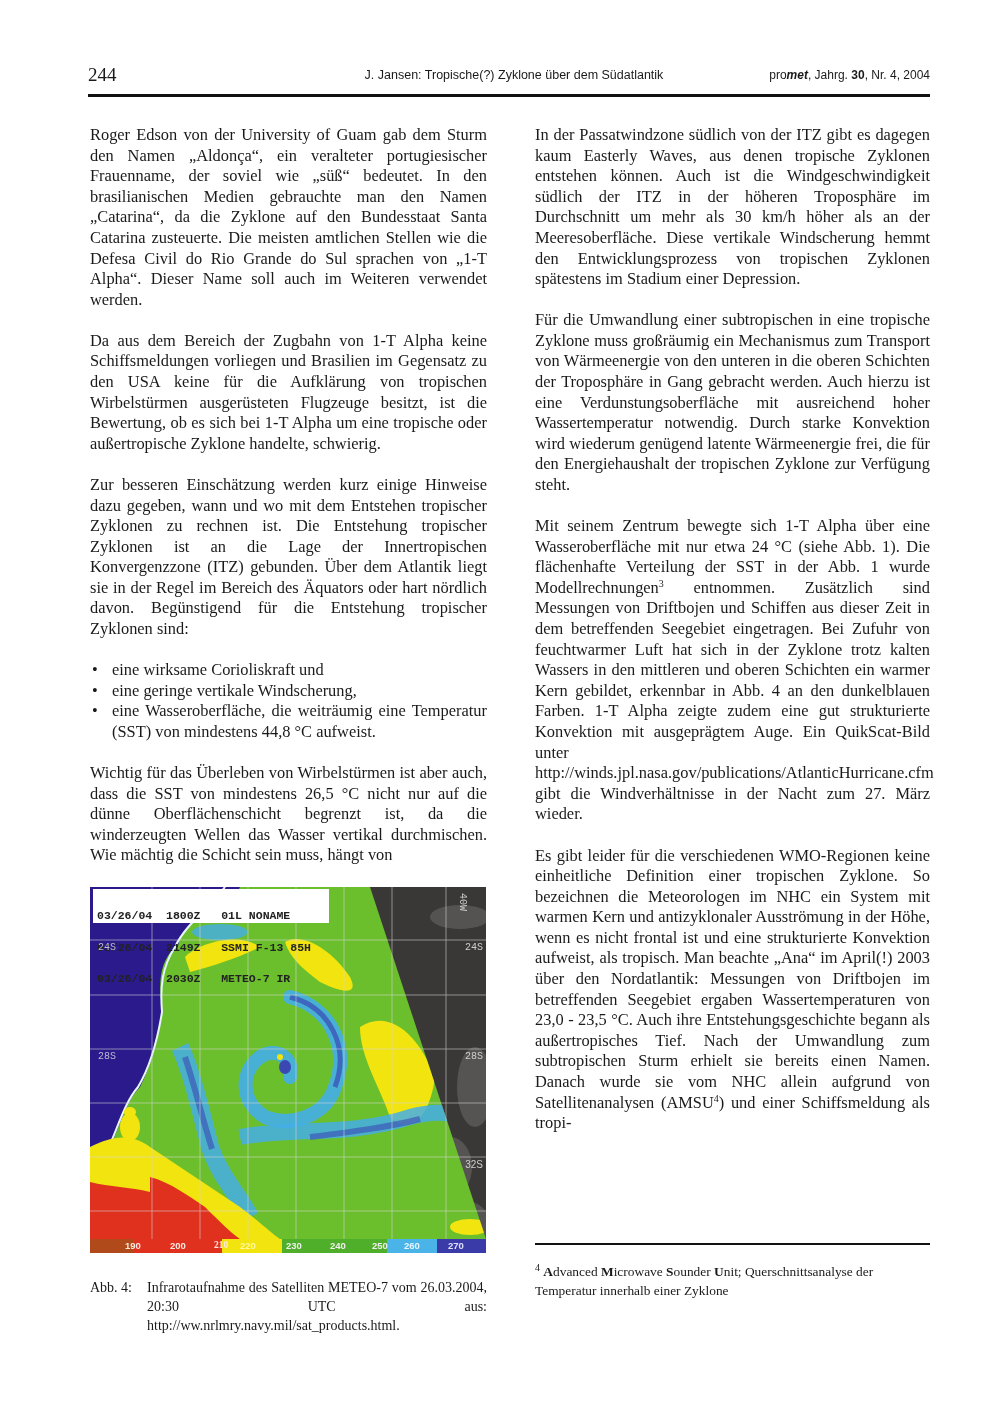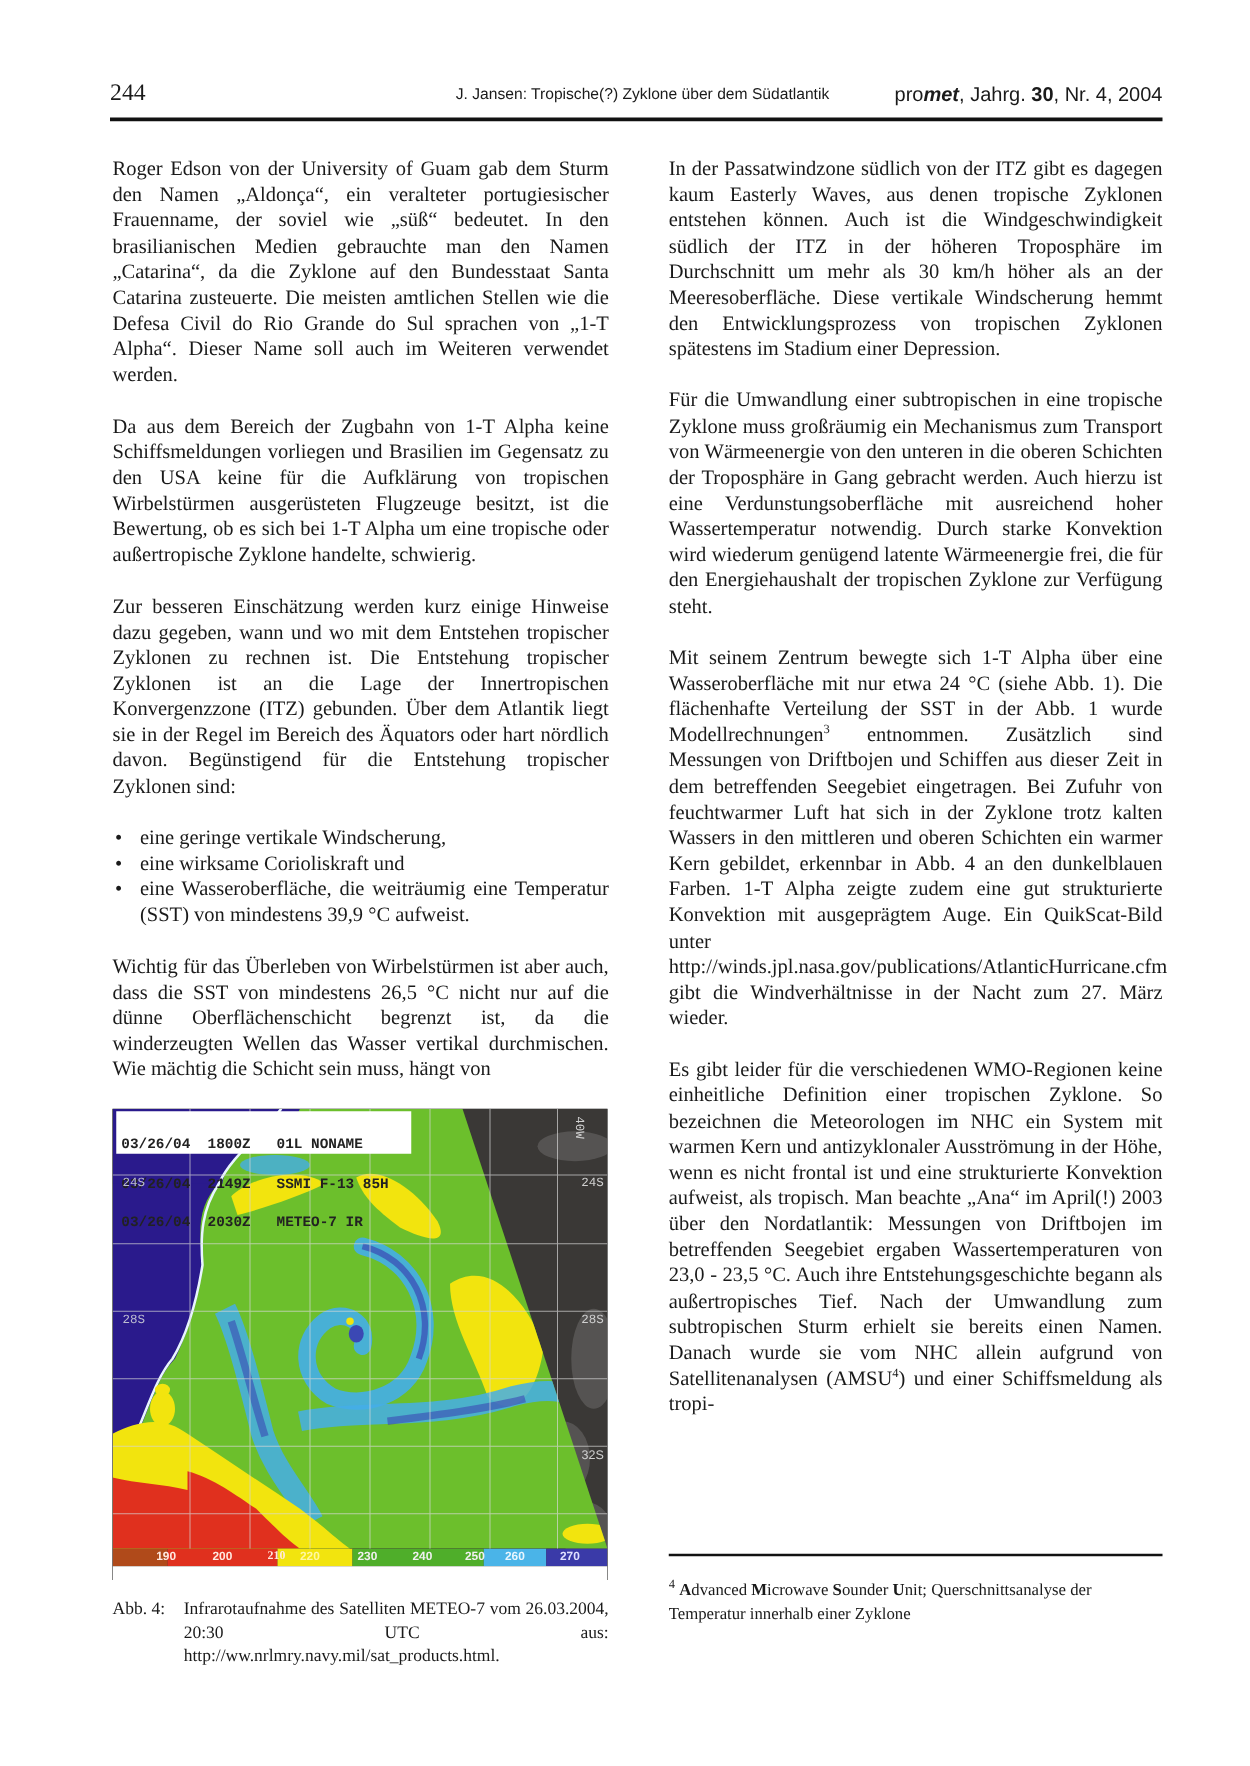--- a/index.html
+++ b/index.html
@@ -1,36 +1,36 @@
 <!DOCTYPE html>
 <html><head>
 <meta charset="utf-8">
 <style>
   html, body { margin: 0; padding: 0; background: #ffffff; }
   body { width: 1000px; height: 1413px; position: relative; overflow: hidden; color: #1a1a1a; }
   .header { position: absolute; left: 88px; top: 64px; width: 842px; height: 22px; font-family: "Liberation Sans", sans-serif; }
   .page-num { position: absolute; left: 0; top: 0; font-family: "Liberation Serif", serif; font-size: 19px; }
   .running-title { position: absolute; left: 0; right: 0; text-align: center; top: 4px; font-size: 12.5px; padding-left: 10px; }
-  .journal { position: absolute; right: 0; top: 4px; font-size: 16px; }
+  .journal { position: absolute; right: 0; top: 4px; font-size: 12px; }
   .journal i { font-weight: bold; }
   .journal b { font-weight: bold; }
   .header-rule { position: absolute; left: 88px; top: 94px; width: 842px; height: 3px; background: #111; }
 
   .col { position: absolute; font-family: "Liberation Serif", serif; font-size: 16.4px; line-height: 20.6px; text-align: justify; hyphens: manual; }
   .col p { margin: 0 0 20.5px 0; }
   .col-left { left: 90px; top: 125px; width: 397px; }
   .col-right { left: 535px; top: 125px; width: 395px; }
 
   .bullets { list-style: none; margin: 0 0 20.5px 0; padding: 0; }
   .bullets li { position: relative; padding-left: 22px; }
   .bullets li::before { content: "\2022"; position: absolute; left: 2px; top: 0; }
 
   sup { font-size: 10px; line-height: 0; vertical-align: super; }
 
-  .figure { position: absolute; left: 90px; top: 887px; width: 396px; height: 377px; background: #000000; overflow: hidden; }
+  .figure { position: absolute; left: 90px; top: 887px; width: 396px; height: 377px; background: #4c1d95; overflow: hidden; }
   .fig-caption { position: absolute; left: 90px; top: 1278px; width: 397px; font-family: "Liberation Serif", serif; font-size: 14px; line-height: 19px; }
   .fig-caption .lbl { position: absolute; left: 0; top: 0; }
   .fig-caption .txt { margin-left: 57px; text-align: justify; }
 
   .fn-rule { position: absolute; left: 535px; top: 1243px; width: 395px; height: 1.5px; background: #111; }
   .footnotes { position: absolute; left: 535px; top: 1262px; width: 395px; font-family: "Liberation Serif", serif; font-size: 13.4px; line-height: 19px; }
   .footnotes p { margin: 0 0 9px 0; }
 </style>
 </head>
 <body>
@@ -40,23 +40,23 @@
   <span class="running-title">J. Jansen: Tropische(?) Zyklone über dem Südatlantik</span>
   <span class="journal"><span>pro</span><i>met</i><span>, Jahrg. </span><b>30</b><span>, Nr. 4, 2004</span></span>
 </div>
 <div class="header-rule"></div>
 
 <div class="col col-left">
   <p>Roger Edson von der University of Guam gab dem Sturm den Namen „Aldonça“, ein veralteter portugiesischer Frauenname, der soviel wie „süß“ bedeutet. In den brasilianischen Medien gebrauchte man den Namen „Catarina“, da die Zyklone auf den Bundesstaat Santa Catarina zusteuerte. Die meisten amtlichen Stellen wie die Defesa Civil do Rio Grande do Sul sprachen von „1-T Alpha“. Dieser Name soll auch im Weiteren verwendet werden.</p>
   <p>Da aus dem Bereich der Zugbahn von 1-T Alpha keine Schiffsmeldungen vorliegen und Brasilien im Gegensatz zu den USA keine für die Aufklärung von tropischen Wirbelstürmen ausgerüsteten Flugzeuge besitzt, ist die Bewertung, ob es sich bei 1-T Alpha um eine tropische oder außertropische Zyklone handelte, schwierig.</p>
   <p>Zur besseren Einschätzung werden kurz einige Hinweise dazu gegeben, wann und wo mit dem Entstehen tropischer Zyklonen zu rechnen ist. Die Entstehung tropischer Zyklonen ist an die Lage der Innertropischen Konvergenzzone (ITZ) gebunden. Über dem Atlantik liegt sie in der Regel im Bereich des Äquators oder hart nördlich davon. Begünstigend für die Entstehung tropischer Zyklonen sind:</p>
   <ul class="bullets">
+    <li>eine wirksame Corioliskraft und</li>
     <li>eine geringe vertikale Windscherung,</li>
-    <li>eine wirksame Corioliskraft und</li>
-    <li>eine Wasseroberfläche, die weiträumig eine Temperatur (SST) von mindestens 39,9 °C aufweist.</li>
+    <li>eine Wasseroberfläche, die weiträumig eine Temperatur (SST) von mindestens 44,8 °C aufweist.</li>
   </ul>
   <p>Wichtig für das Überleben von Wirbelstürmen ist aber auch, dass die SST von mindestens 26,5 °C nicht nur auf die dünne Oberflächenschicht begrenzt ist, da die winderzeugten Wellen das Wasser vertikal durchmischen. Wie mächtig die Schicht sein muss, hängt von</p>
 </div>
 
 <div class="figure">
   <svg width="396" height="377" viewBox="0 0 396 377" xmlns="http://www.w3.org/2000/svg">
 
     <rect x="0" y="0" width="396" height="377" fill="#3a3836"></rect>
     <g opacity="0.35" fill="#8a8886">
       <ellipse cx="370" cy="30" rx="30" ry="12"></ellipse>

